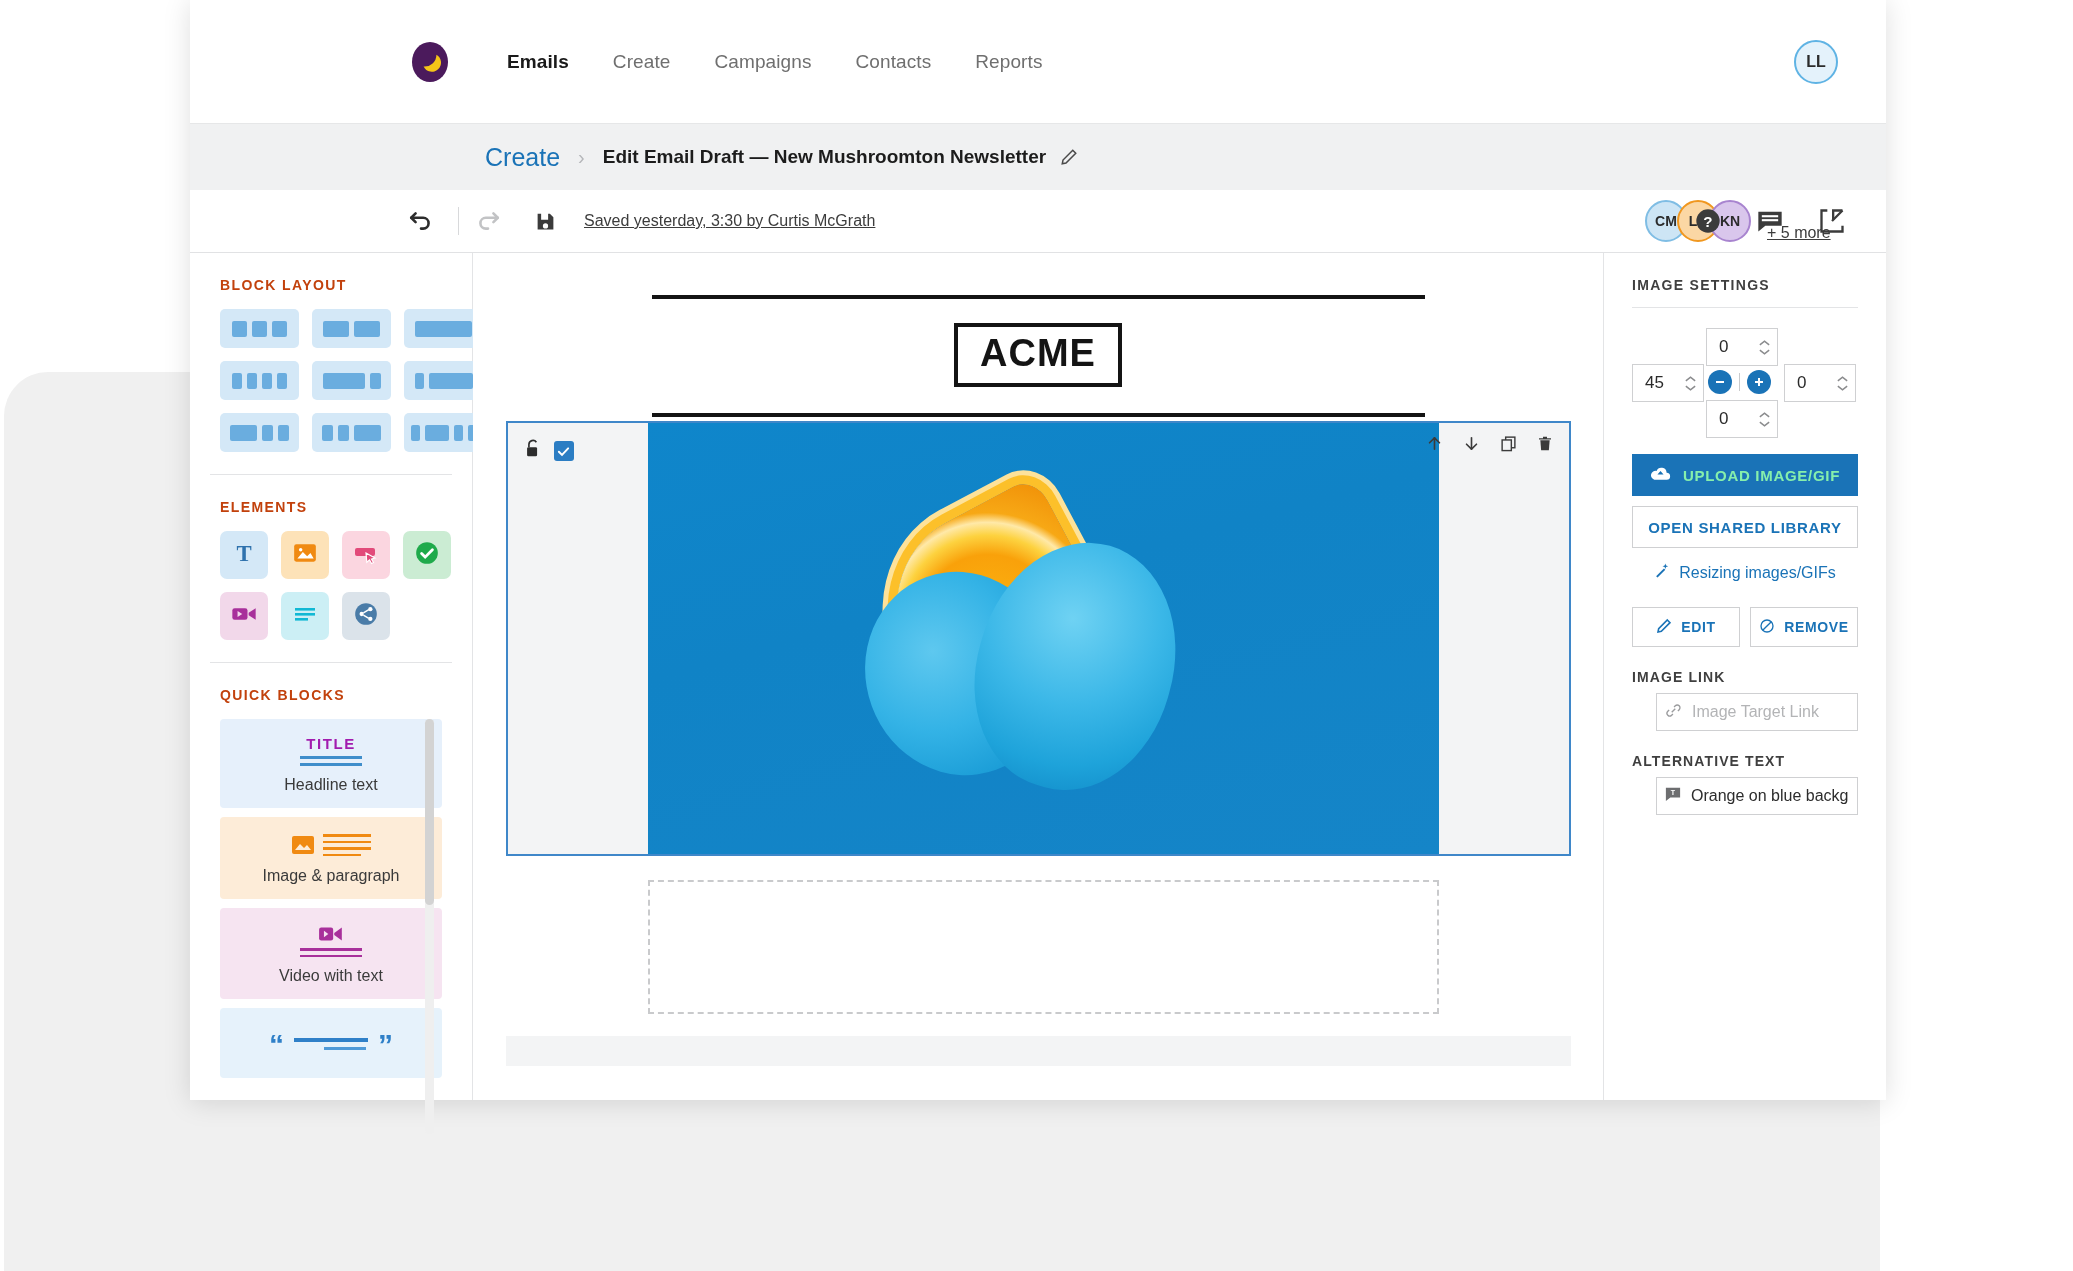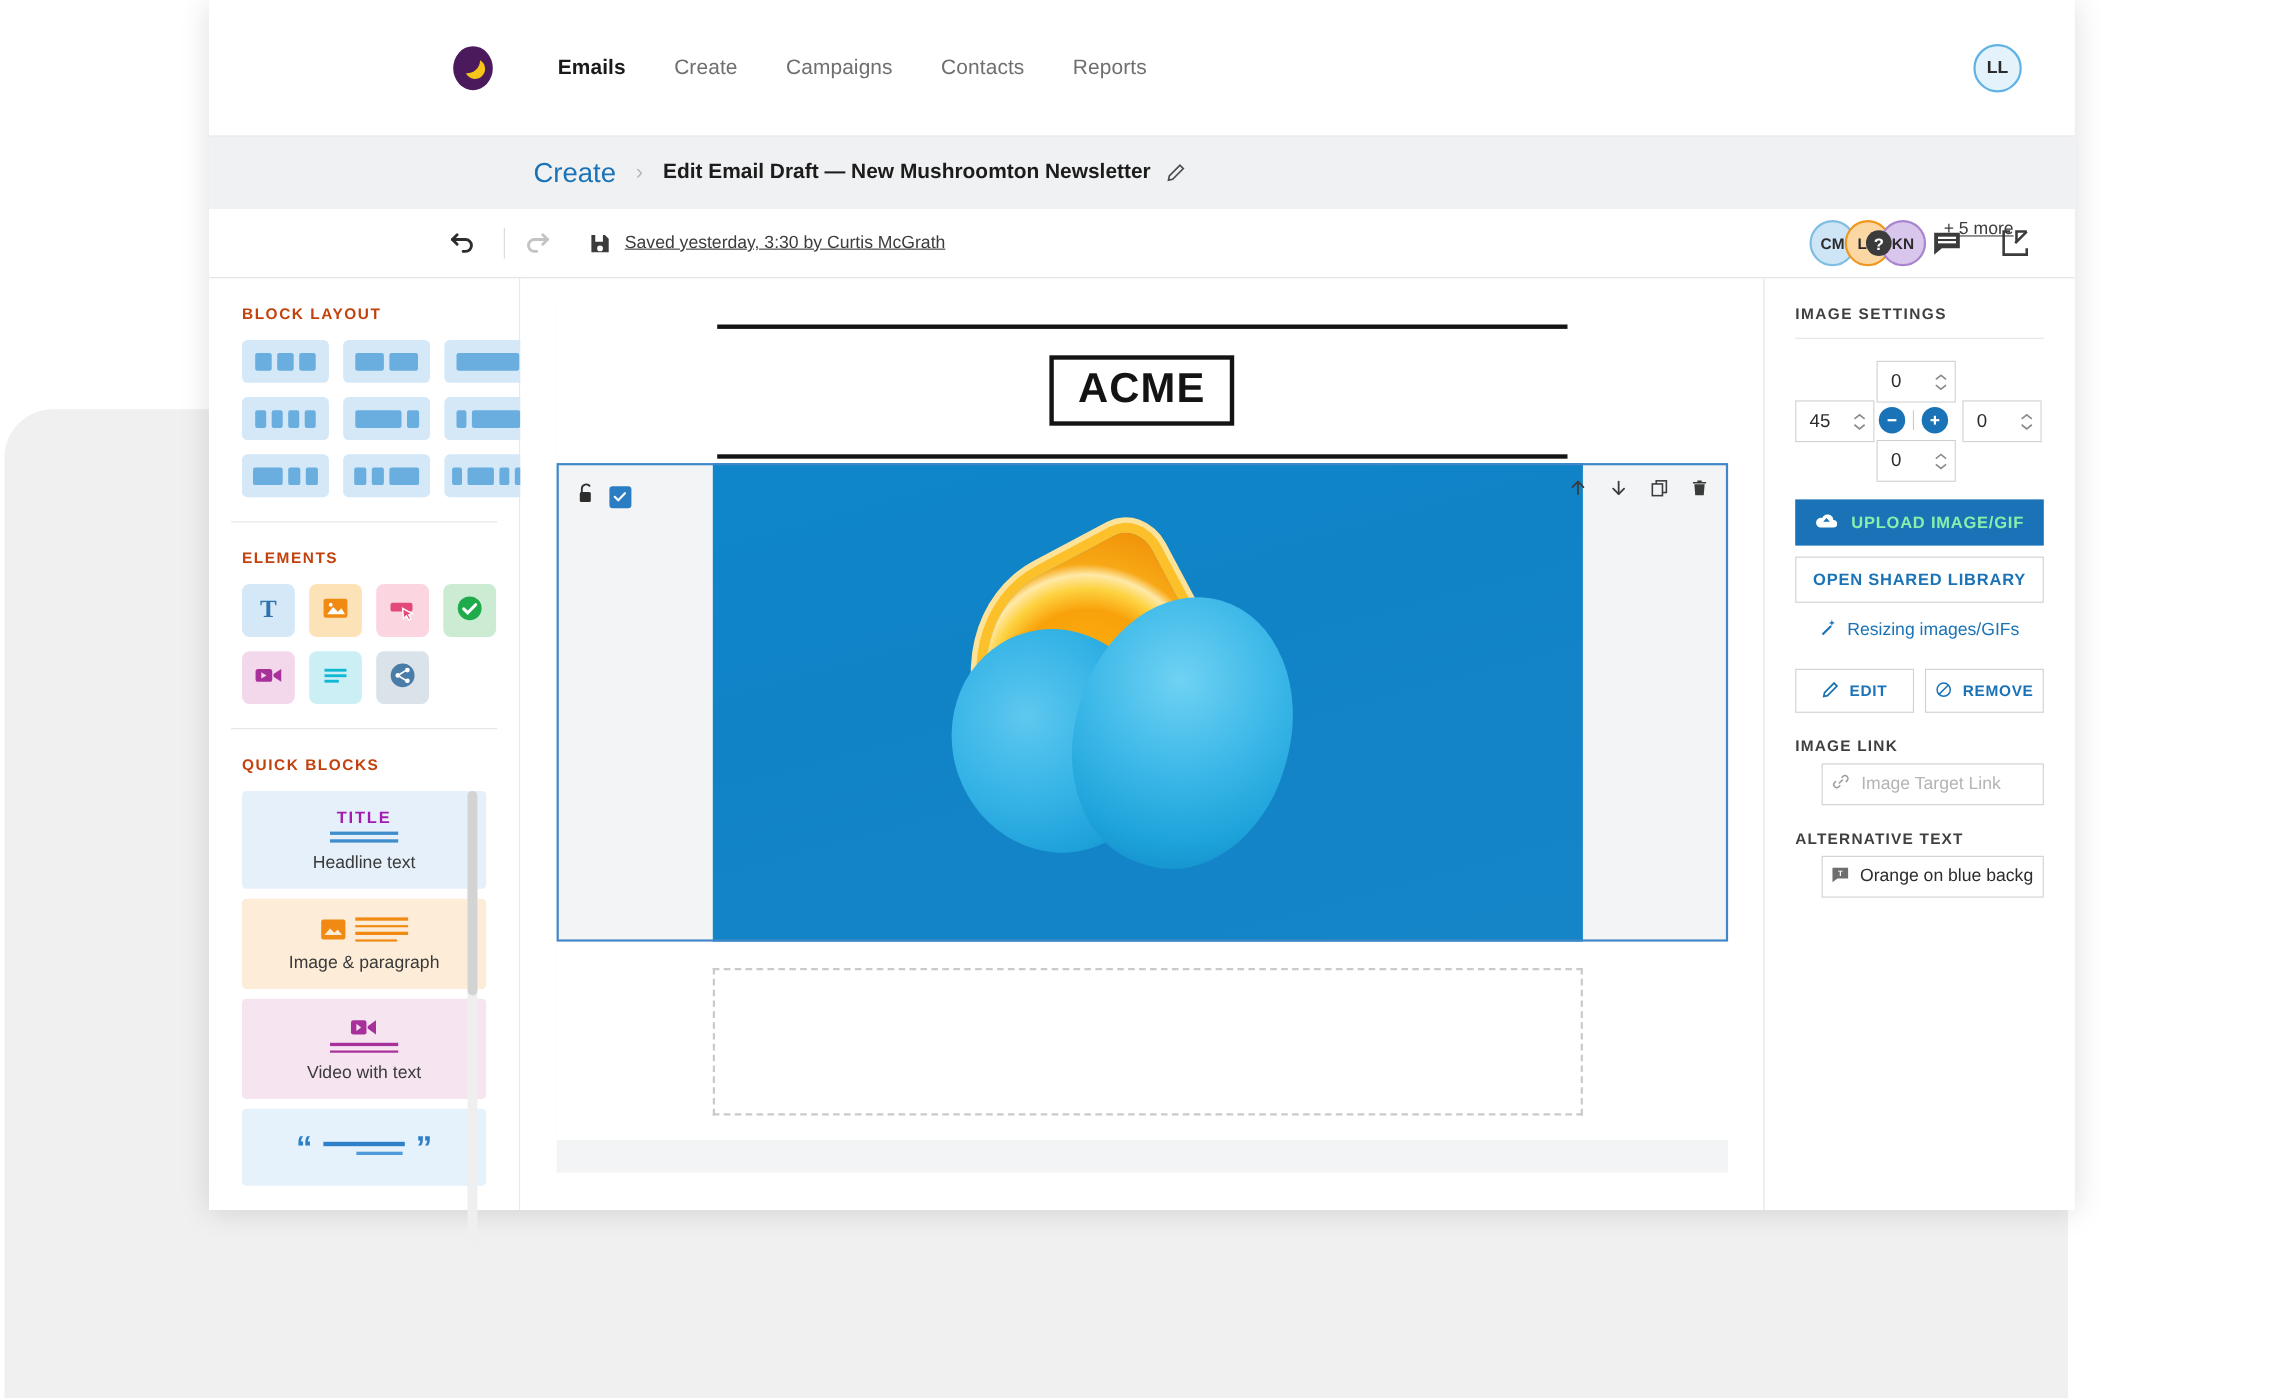--- a/index.html
+++ b/index.html
@@ -71,35 +71,35 @@
 
   
   .toolbar {
     height: 63px; background: #fff; border-bottom: 1px solid #e1e2e4;
     display: flex; align-items: center; position: relative;
   }
   .tb-icon { display: inline-flex; align-items: center; justify-content: center; cursor: pointer; }
   .tb-undo { position: absolute; left: 218px; }
   .tb-divider { position: absolute; left: 268px; width: 1px; height: 28px; background: #d8d9db; }
   .tb-redo { position: absolute; left: 285px; }
-  .tb-save { position: absolute; left: 345px; display: flex; align-items: center; gap: 12px; }
+  .tb-save { position: absolute; left: 345px; display: flex; align-items: center; gap: 28px; }
   .save-text {
     font-size: 16px; color: #3c3c3c; text-decoration: underline; cursor: pointer;
   }
   .tabs { position: absolute; left: 922px; display: flex; height: 100%; align-items: stretch; }
   .tab {
     display: flex; align-items: center; padding: 0 30px;
     font-size: 19px; color: #717171; cursor: pointer; position: relative;
   }
   .tab.active { color: #1a73b7; font-weight: bold; }
   .tab.active:after {
     content: ""; position: absolute; left: 0; right: 0; bottom: 0;
     height: 5px; background: #1a73b7;
   }
-  .collab { position: absolute; left: 1455px; display: flex; align-items: flex-start; }
+  .collab { position: absolute; left: 1455px; display: flex; align-items: flex-end; }
   .av { width: 42px; height: 42px; border-radius: 50%; border: 2px solid;
         display: flex; align-items: center; justify-content: center;
         font-size: 14px; font-weight: bold; color: #2b2b2b; cursor: pointer; }
   .av + .av { margin-left: -10px; }
   .more-link { margin-left: 16px; font-size: 16px; color: #3c3c3c; text-decoration: underline; cursor: pointer; }
   .tb-right { position: absolute; right: 0; display: flex; align-items: center; gap: 34px; padding-right: 40px; }
 
   
   .body { flex: 1; display: flex; min-height: 0; }
 

